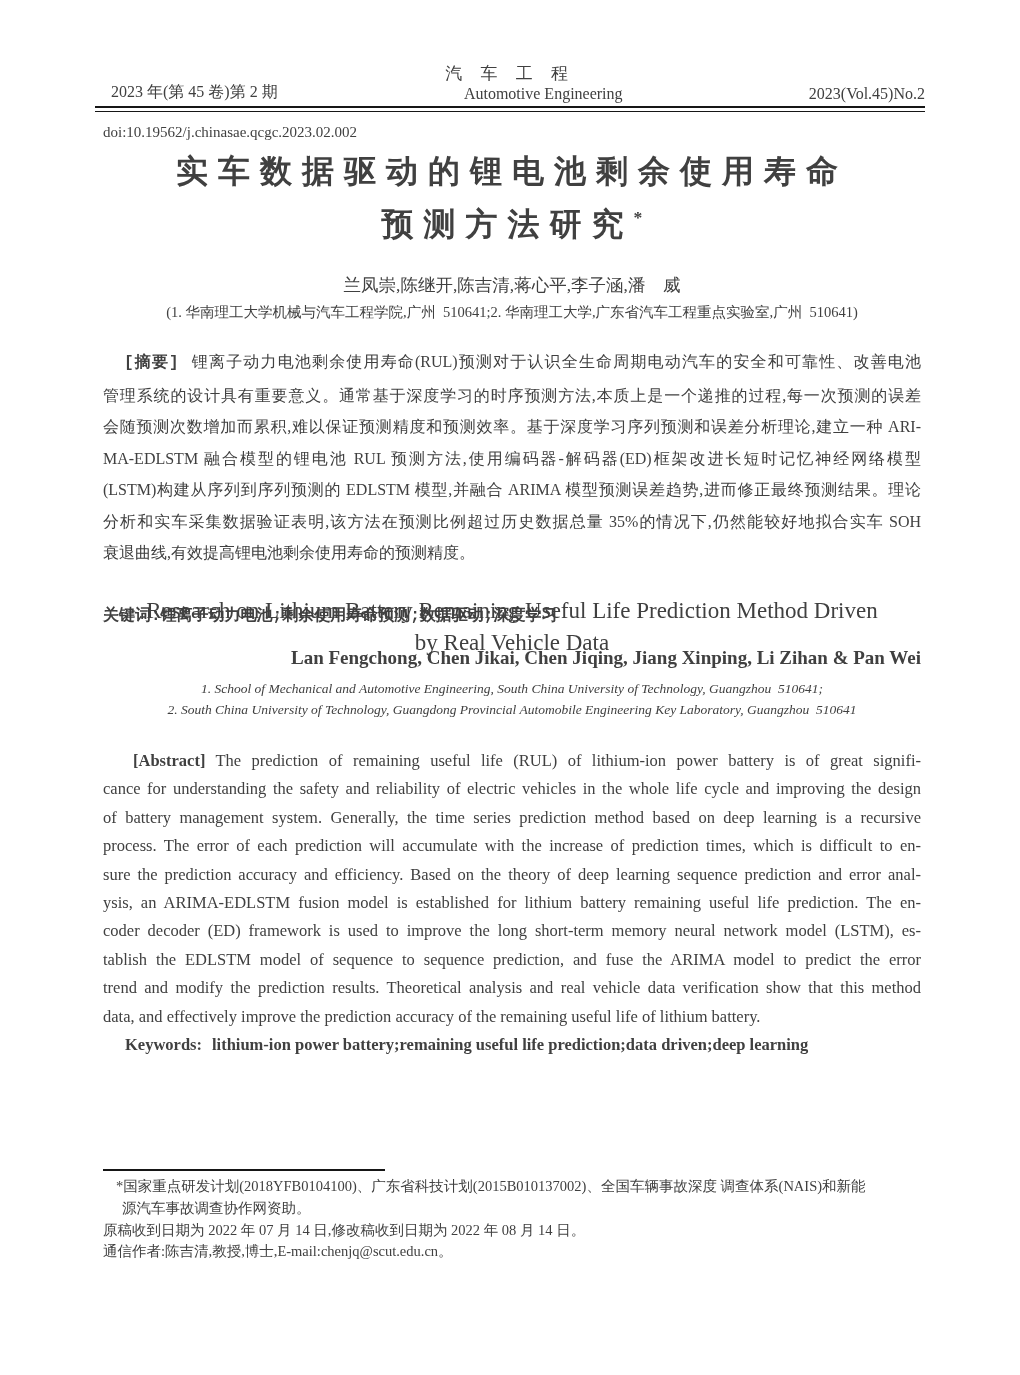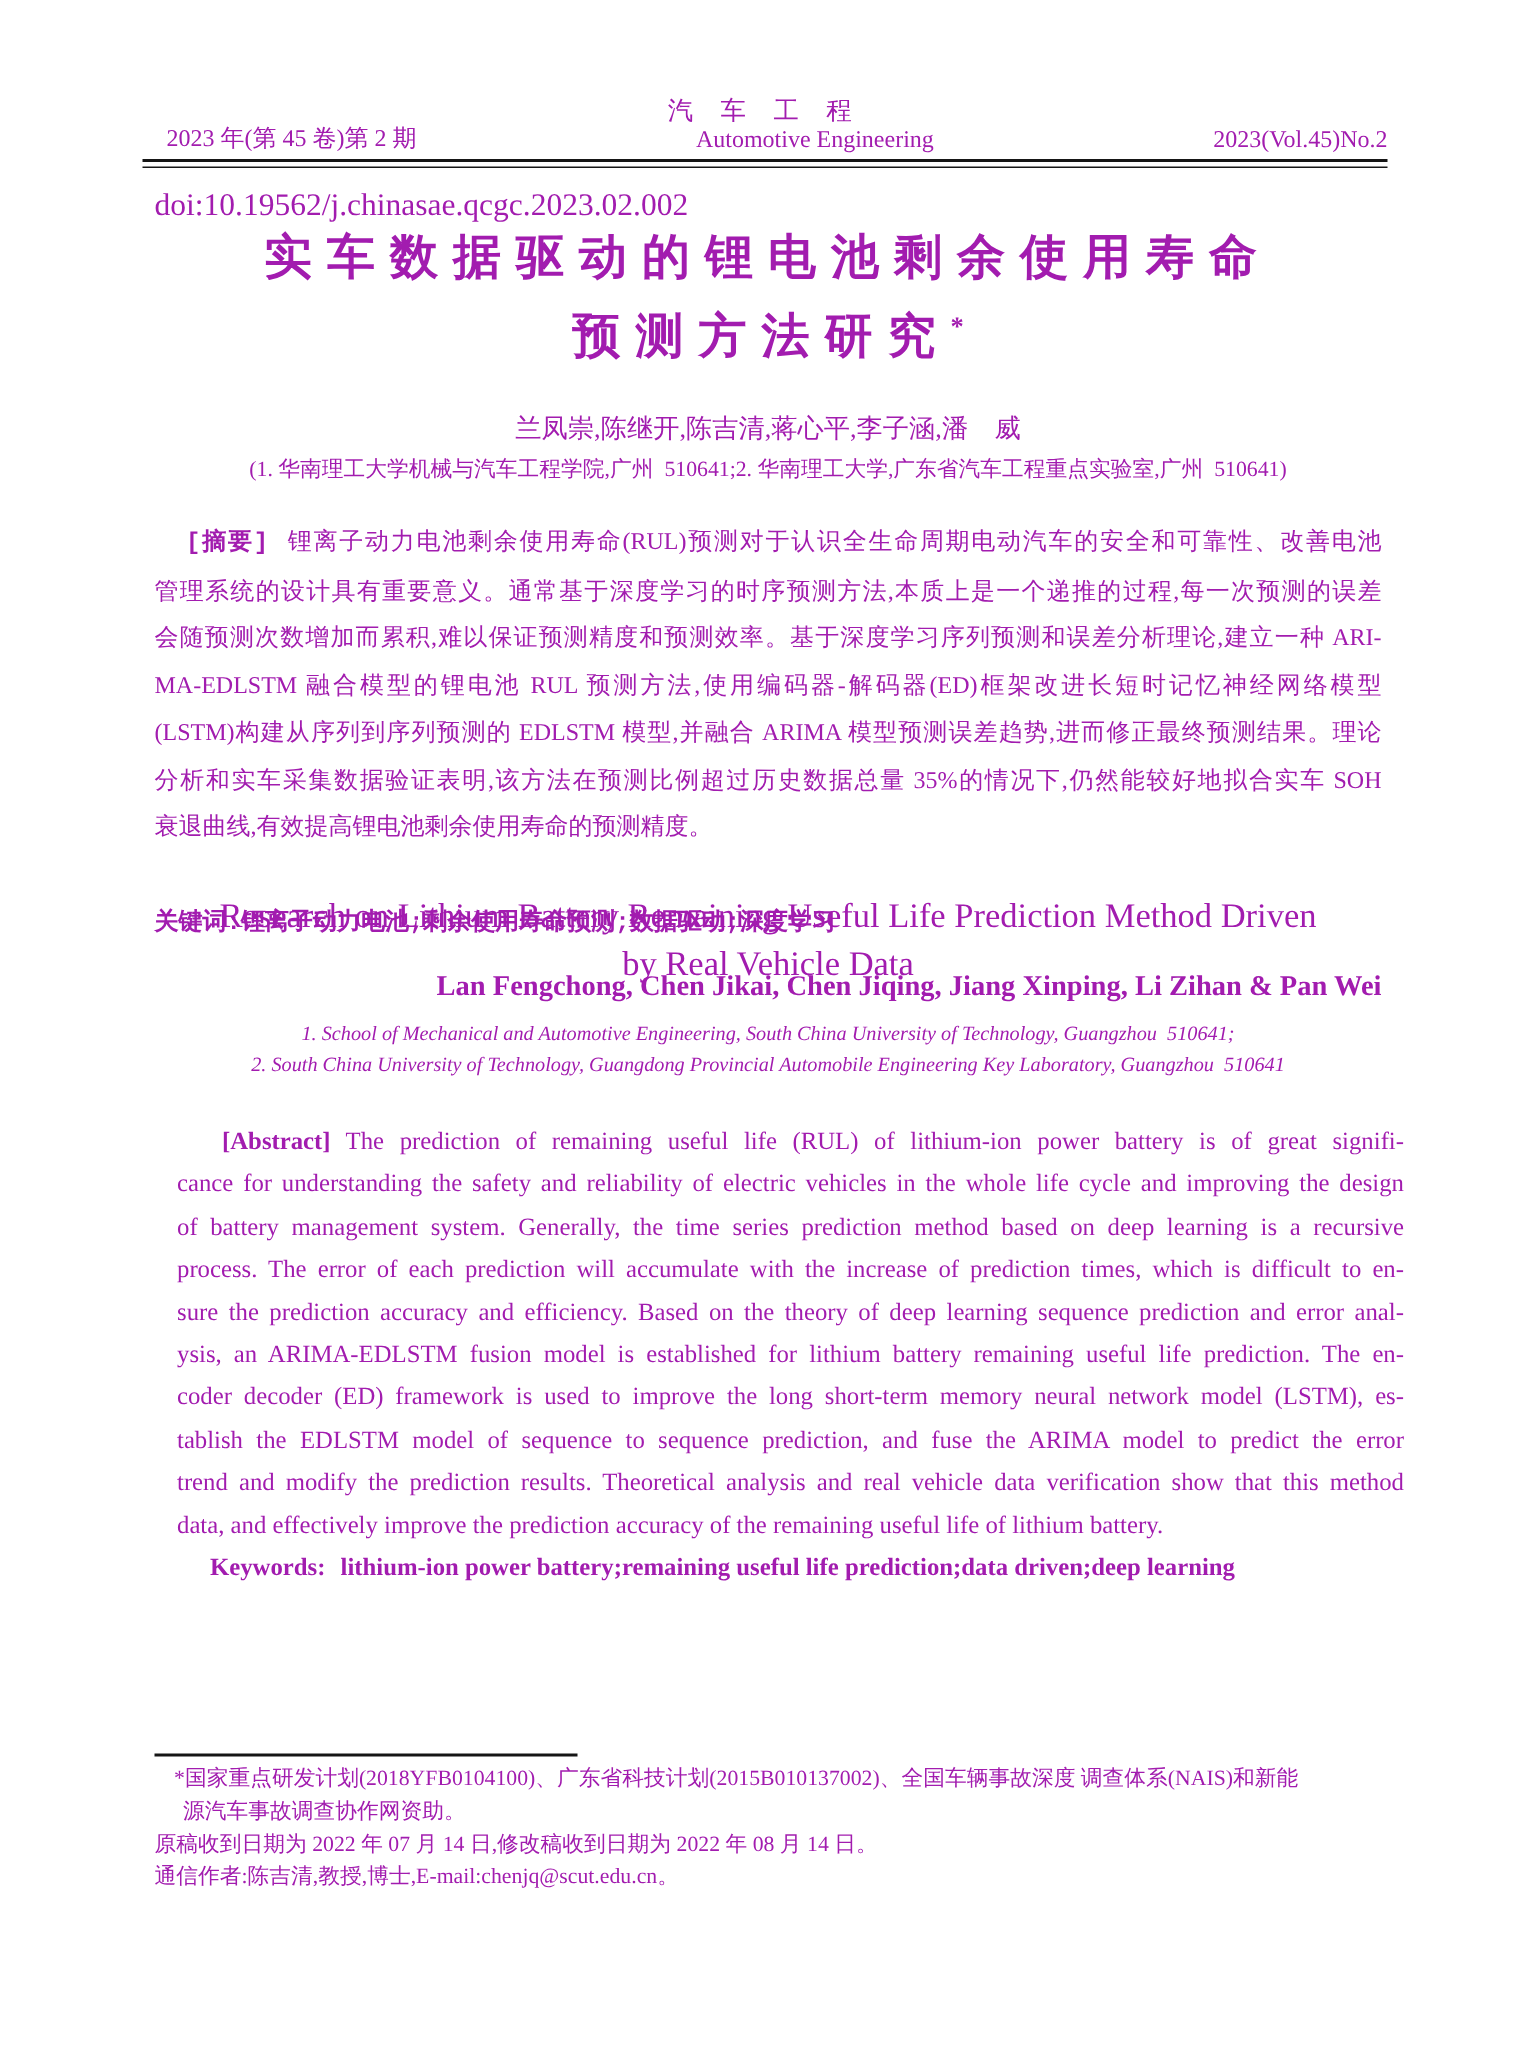--- a/index.html
+++ b/index.html
@@ -1,40 +1,40 @@
 <!DOCTYPE html>
 <html><head>
 <meta charset="utf-8">
 <style>
   html, body { margin: 0; padding: 0; background: #ffffff; }
   .page {
     position: relative;
     width: 1020px;
     height: 1375px;
     background: #ffffff;
-    color: #a21caf;
+    color: #404040;
     font-family: "Liberation Serif", serif;
     overflow: hidden;
   }
   
   .journal-cn {
     position: absolute; top: 62px; left: 0; width: 100%;
     text-align: center; font-size: 17px; letter-spacing: 7px;
   }
   .header-row {
     position: absolute; top: 82px; left: 95px; width: 830px;
     display: flex; justify-content: space-between; align-items: flex-end;
     font-size: 16px;
   }
   .header-row .issue-cn { padding-left: 16px; }
   .header-rule {
     position: absolute; top: 106px; left: 95px; width: 830px;
     height: 3px; border-top: 2px solid #161616; border-bottom: 1.2px solid #161616;
   }
-  .doi { position: absolute; top: 124px; left: 103px; font-size: 21px; }
+  .doi { position: absolute; top: 124px; left: 103px; font-size: 15px; }
   
   .title-cn {
     position: absolute; top: 148px; left: 103px; width: 818px;
     text-align: center; font-size: 32px; font-weight: 700;
     line-height: 46px; letter-spacing: 10px;
   }
   .title-cn sup { font-size: 0.55em; letter-spacing: 0; }
   .authors-cn {
     position: absolute; top: 273px; left: 103px; width: 818px;
     text-align: center; font-size: 17.5px;
@@ -63,21 +63,21 @@
     position: absolute; top: 647px; left: 103px; width: 818px;
     text-align: right; font-size: 19px; font-weight: 700;
   }
   .affils-en {
     position: absolute; top: 678px; left: 103px; width: 818px;
     text-align: center; font-size: 13.5px; font-style: italic; line-height: 21px;
   }
   
   .abstract-en {
     position: absolute; top: 747px; left: 103px; width: 818px;
-    font-size: 16.5px; line-height: 28.4px; text-align: justify; margin-left: 15px;
+    font-size: 16.5px; line-height: 28.4px; text-align: justify;
   }
   .abstract-en .line.j { text-align-last: justify; }
   .abstract-en .first { text-indent: 30px; }
   .lbl-en { font-weight: 700; }
   .abstract-en .txt { margin-left: 10px; }
   .keywords-en-line { font-weight: 700; text-indent: 22px; }
   .keywords-en-line .txt { margin-left: 10px; }
   
   .footnote-rule {
     position: absolute; top: 1169px; left: 103px; width: 282px;

